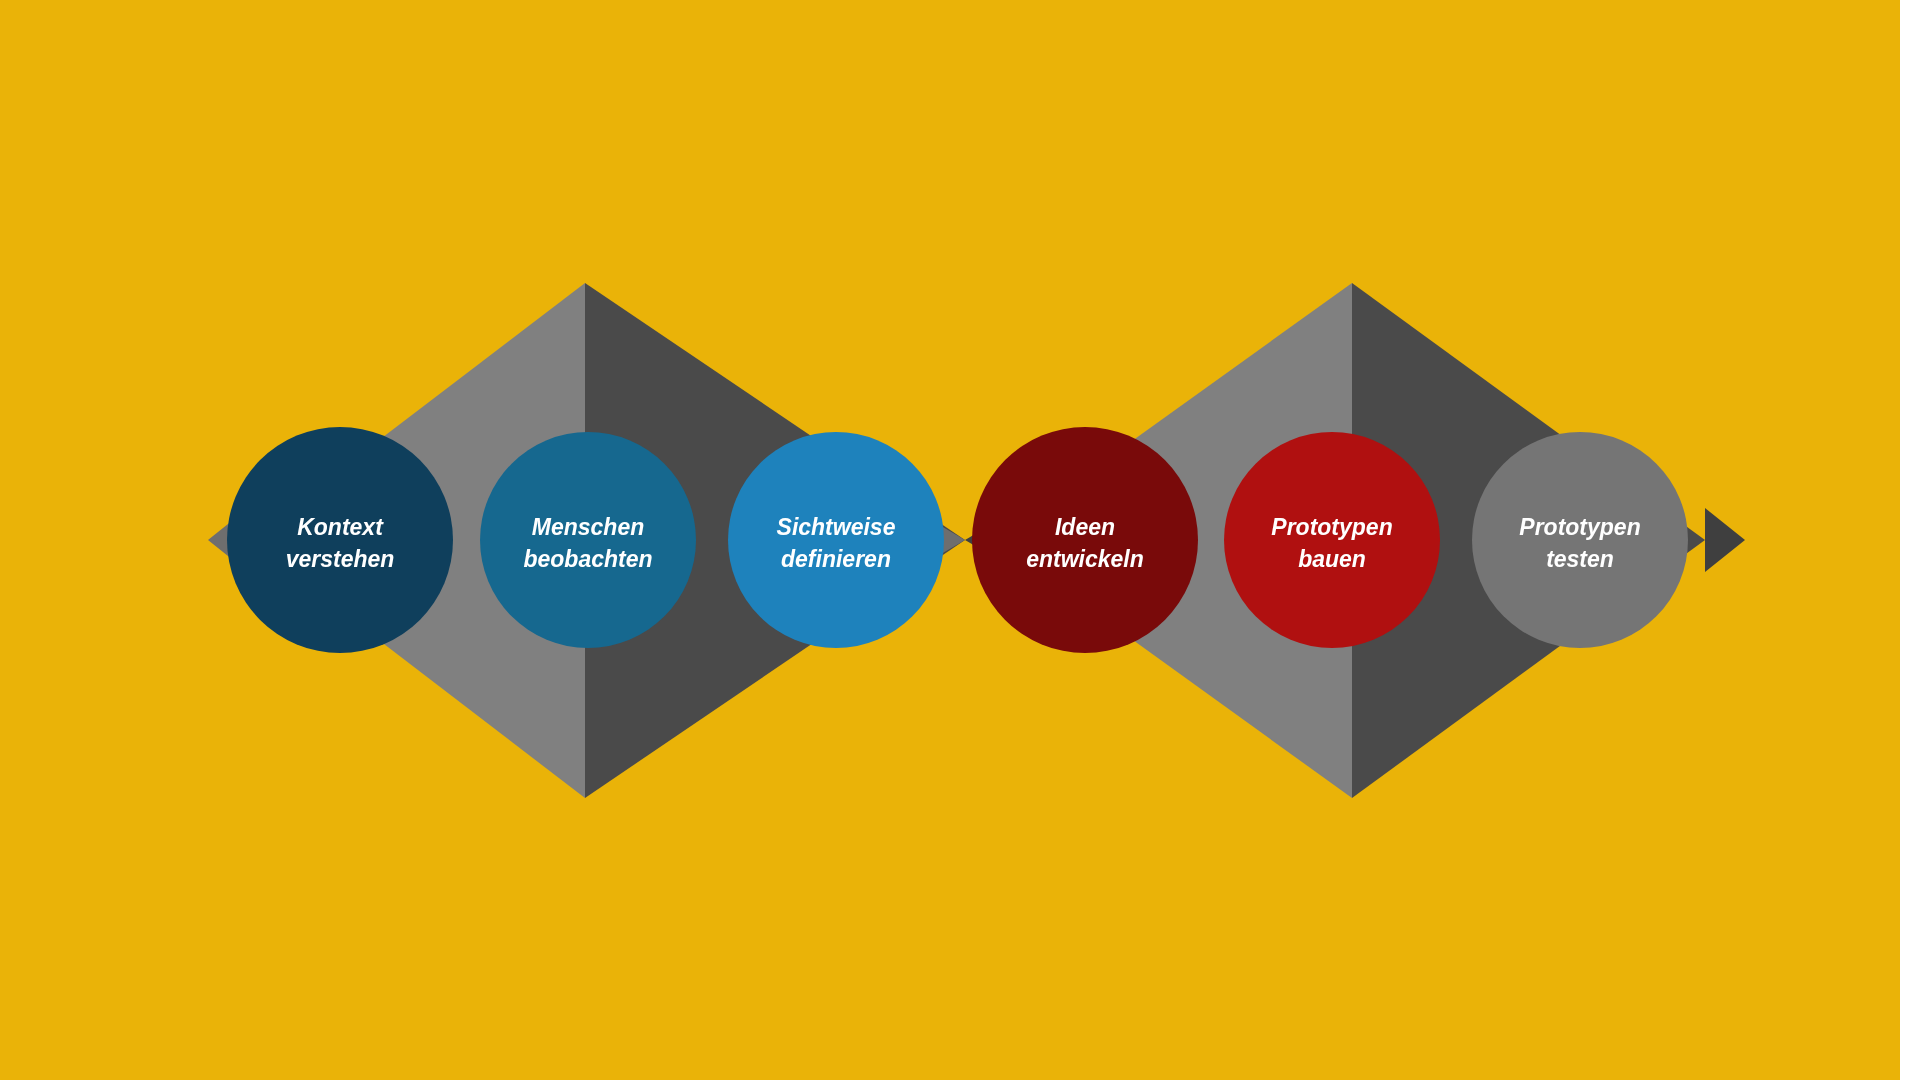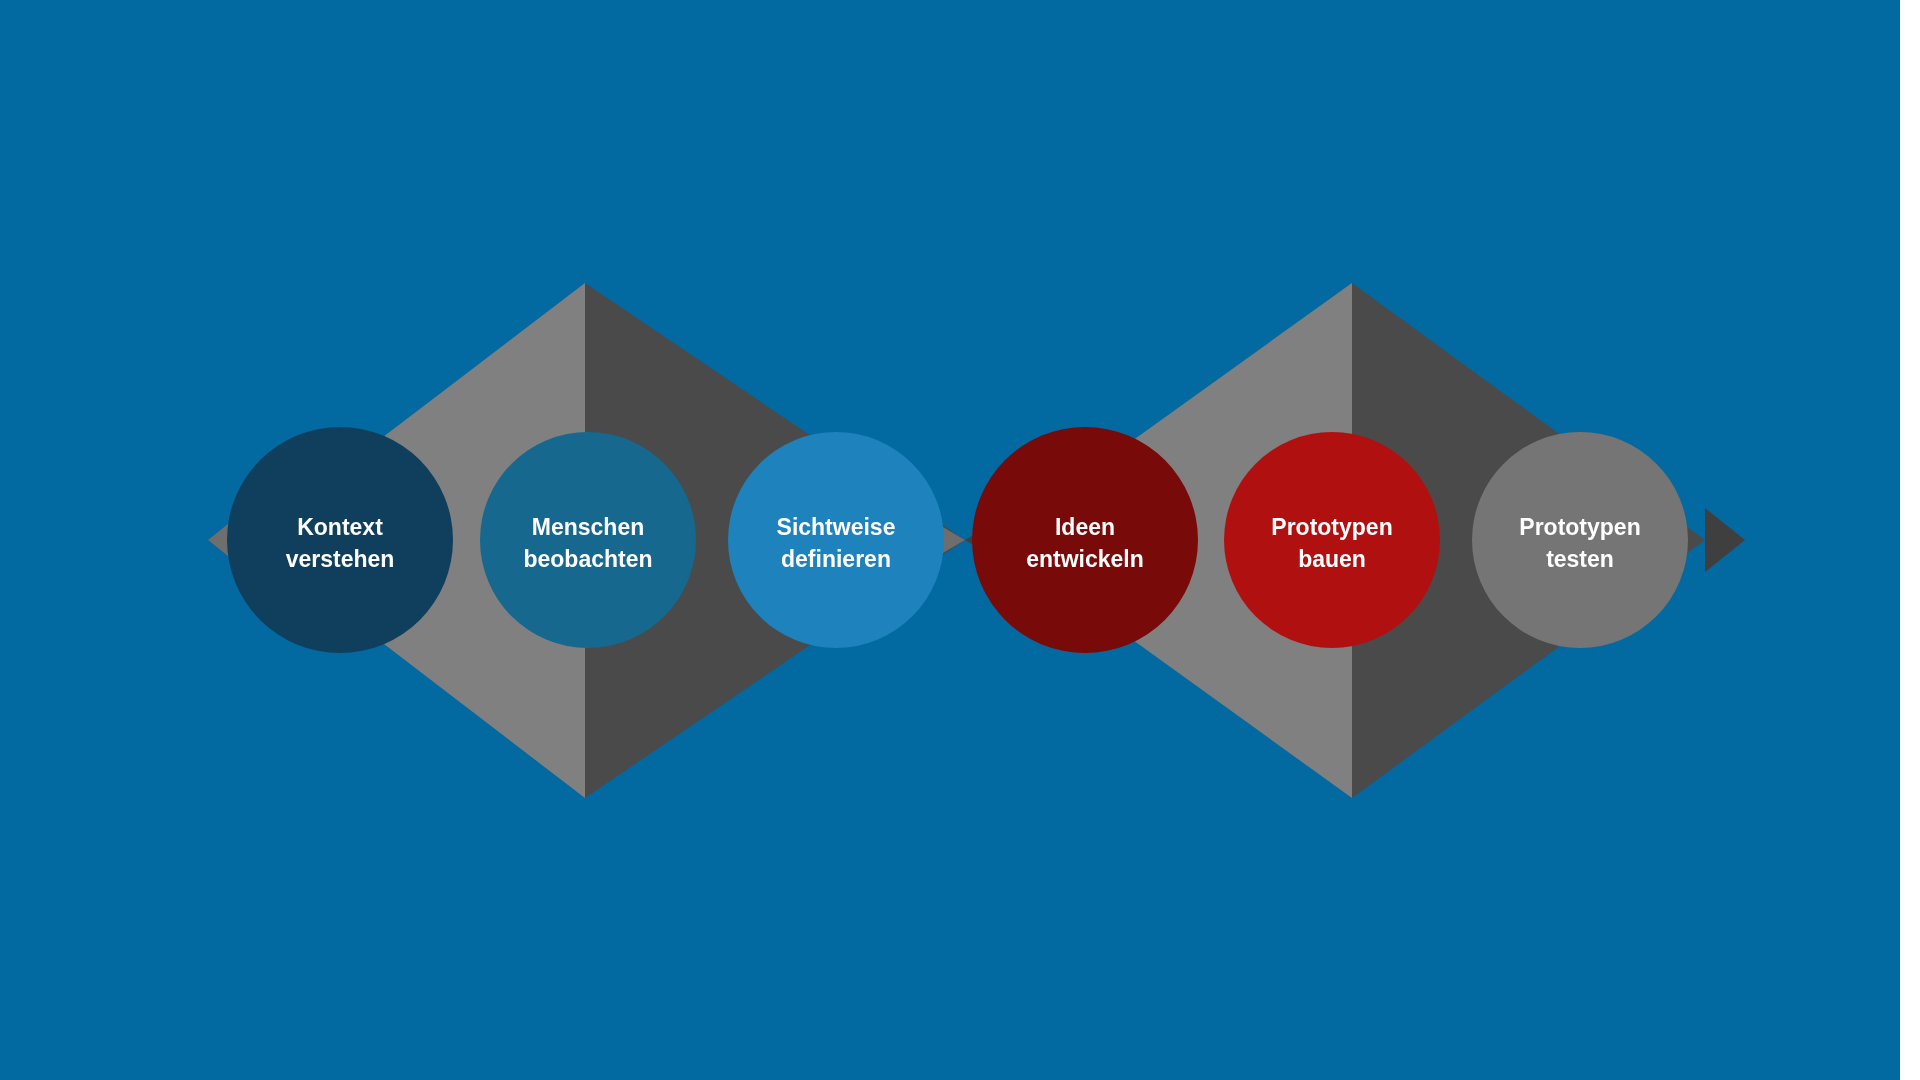--- a/index.html
+++ b/index.html
@@ -11,21 +11,22 @@
   body {
     width: 1920px;
     height: 1080px;
     overflow: hidden;
     font-family: "Liberation Sans", sans-serif;
   }
   #stage {
     position: relative;
     width: 1900px;
     height: 1080px;
-    background: #0369a1;
+    background: #eab308;
+    font-style: italic;
   }
   #diagram-svg {
     position: absolute;
     left: 0;
     top: 0;
     width: 1920px;
     height: 1080px;
     display: block;
   }
   .label-line {

